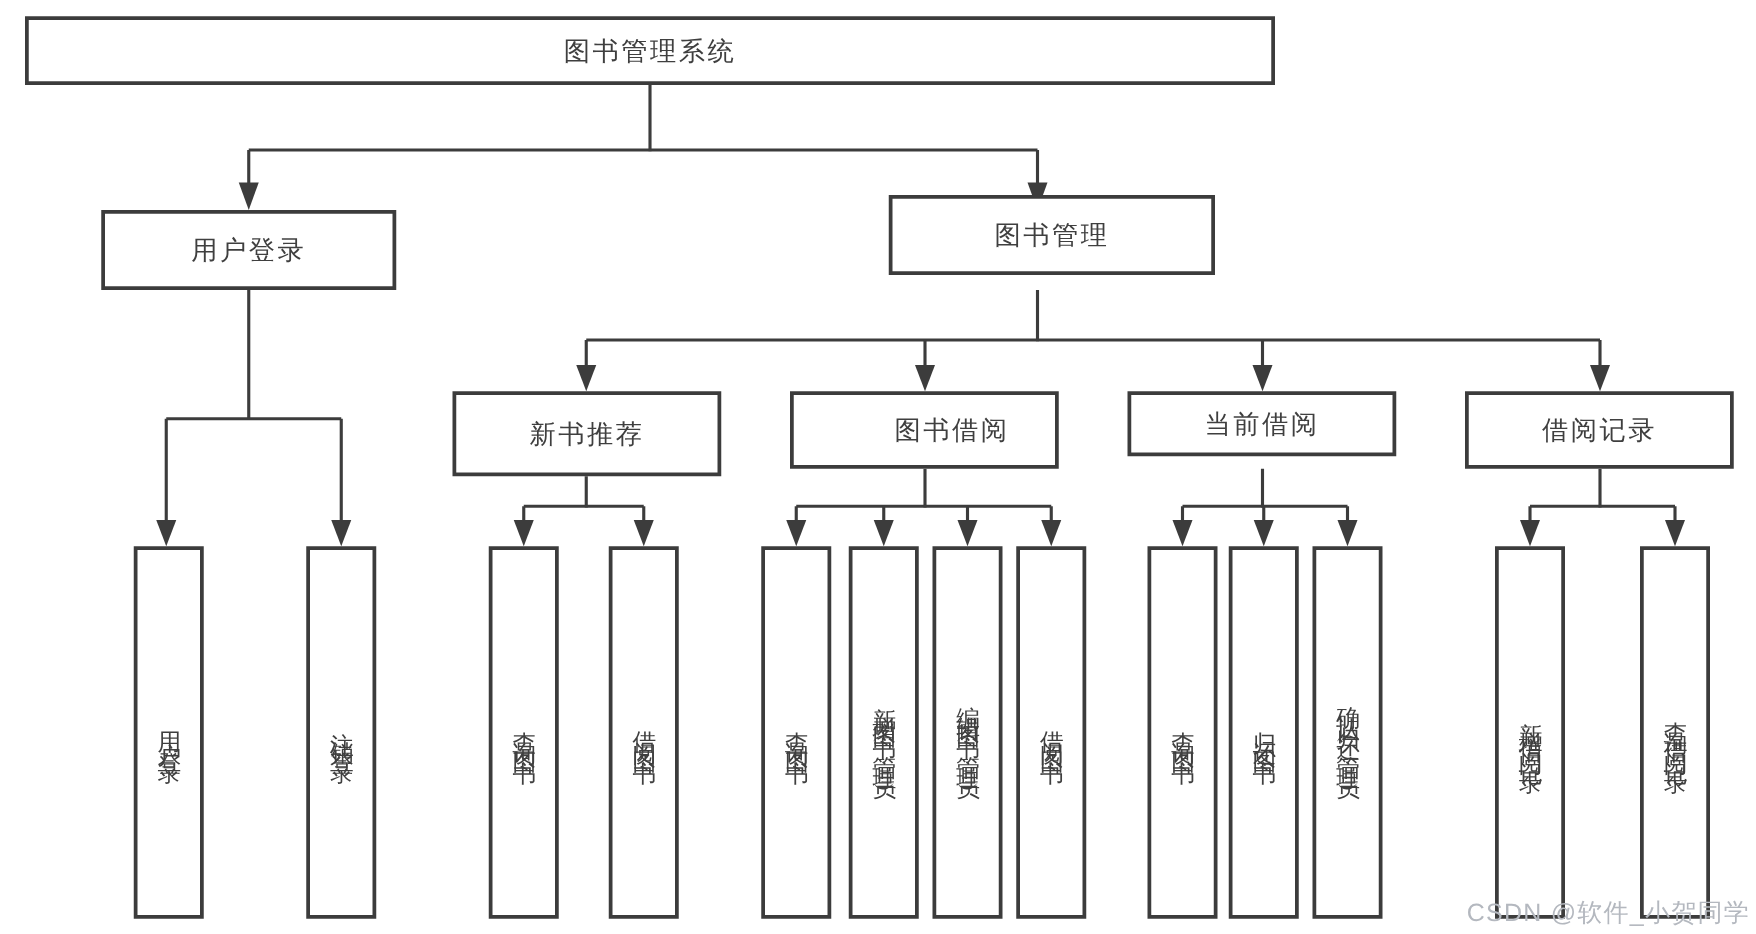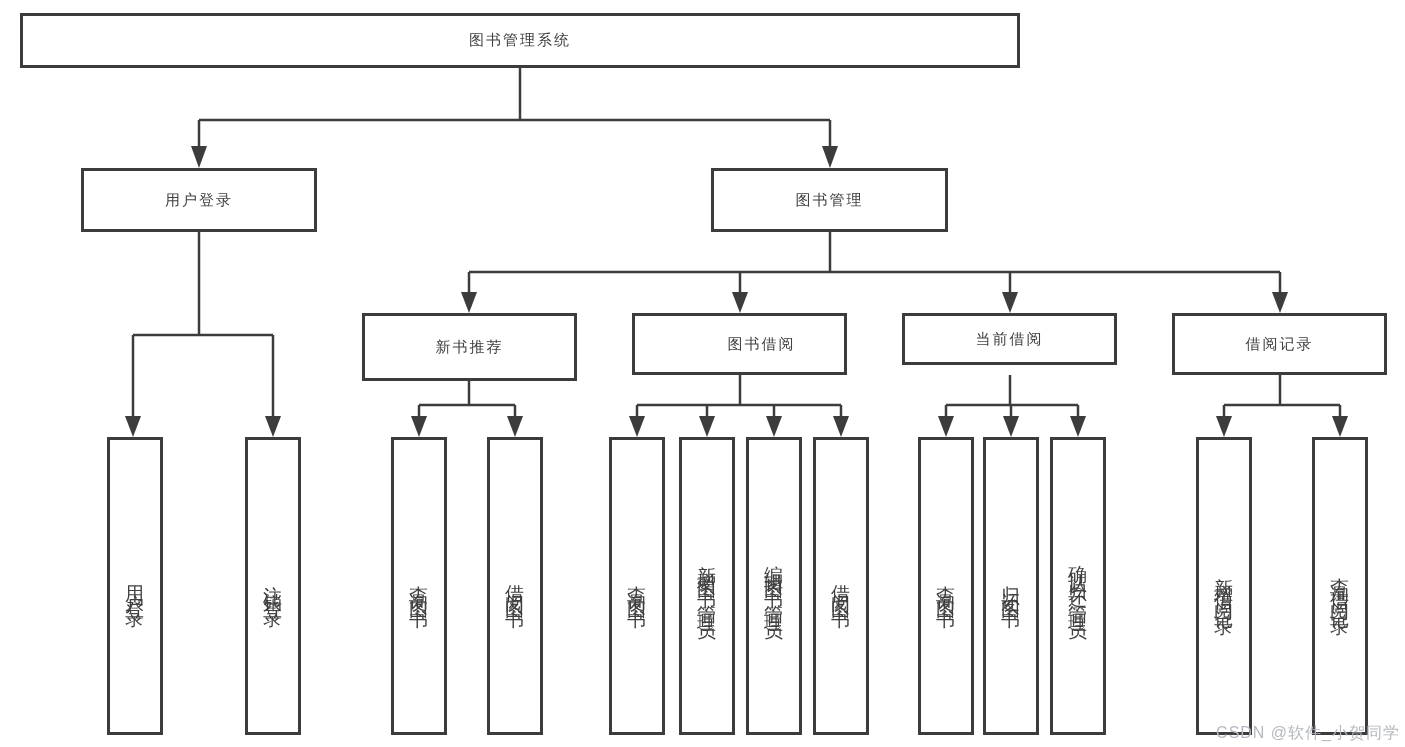--- a/index.html
+++ b/index.html
@@ -30,41 +30,41 @@
   }
   .node {
     position: absolute;
     box-sizing: border-box;
     border: 3px solid var(--line);
     background: var(--bg);
     color: var(--text);
     display: flex;
     align-items: center;
     justify-content: center;
-    font-size: 15px;
+    font-size: 21px;
     letter-spacing: 2px;
     text-align: center;
     white-space: nowrap;
   }
   .node.leaf {
     font-size: 19px;
   }
   .node.leaf .vtext {
     writing-mode: vertical-rl;
     text-orientation: mixed;
     letter-spacing: 8px;
     line-height: 1;
     max-height: 284px;
   }
   .watermark {
     position: absolute;
     right: 5px;
     bottom: 3px;
     color: var(--watermark);
-    font-size: 16px;
+    font-size: 20px;
     letter-spacing: 1px;
     z-index: 5;
     white-space: nowrap;
   }
 </style>
 </head>
 <body>
 
 <div class="canvas" style="--line: #3c3c3c; --text: #3f3f3f; --bg: #ffffff; --watermark: #b4b8bf;">
 
@@ -130,21 +130,21 @@
     <polygon points="1332,416 1348,416 1340,437"></polygon>
   </svg>
 
   <div class="node root" style="left:20px; top:13px; width:1000px; height:55px;">
     <span>图书管理系统</span>
   </div>
 
   <div class="node" style="left:81px; top:168px; width:236px; height:64px;">
     <span>用户登录</span>
   </div>
-  <div class="node" style="left:711px; top:168px; width:237px; height:64px;">
+  <div class="node" style="left:711px; top:156px; width:261px; height:64px;">
     <span>图书管理</span>
   </div>
 
   <div class="node" style="left:362px; top:313px; width:215px; height:68px;">
     <span>新书推荐</span>
   </div>
   <div class="node" style="left:632px; top:313px; width:215px; height:62px;padding-left:44px;">
     <span>图书借阅</span>
   </div>
   <div class="node" style="left:902px; top:313px; width:215px; height:52px;">

